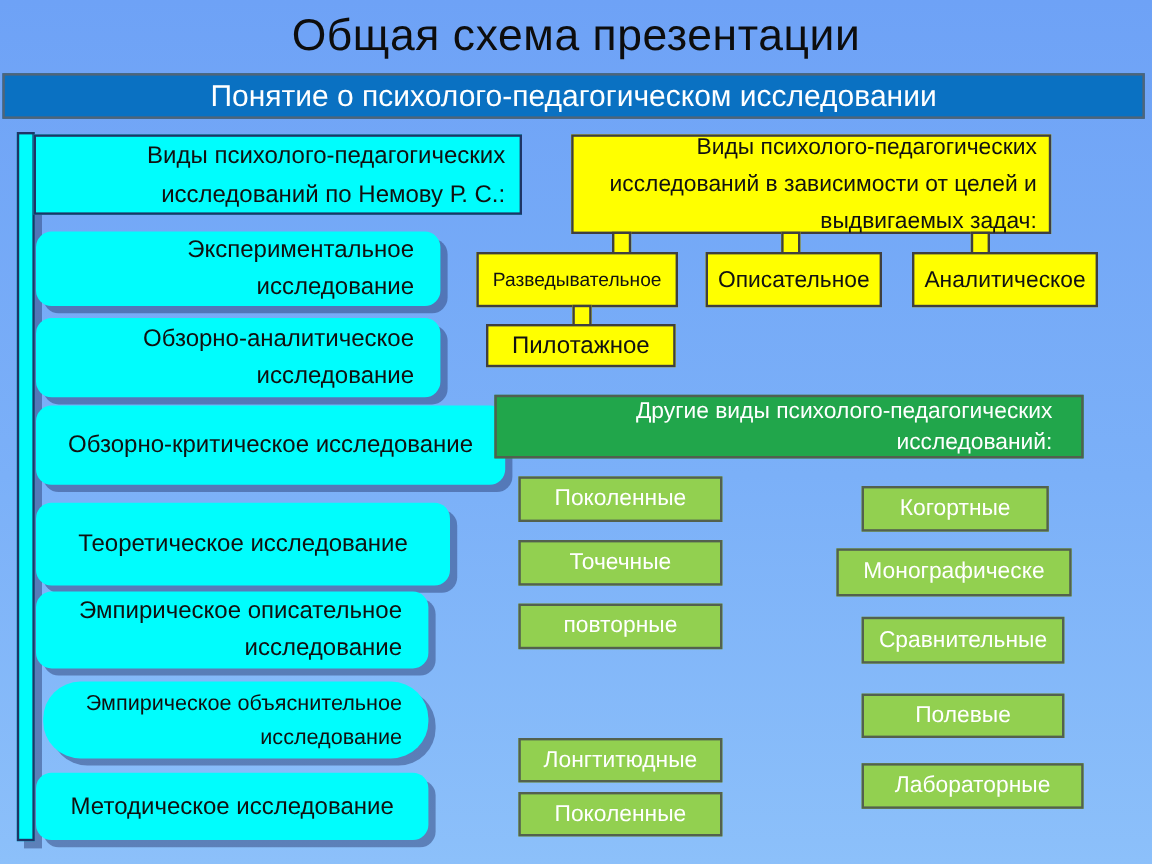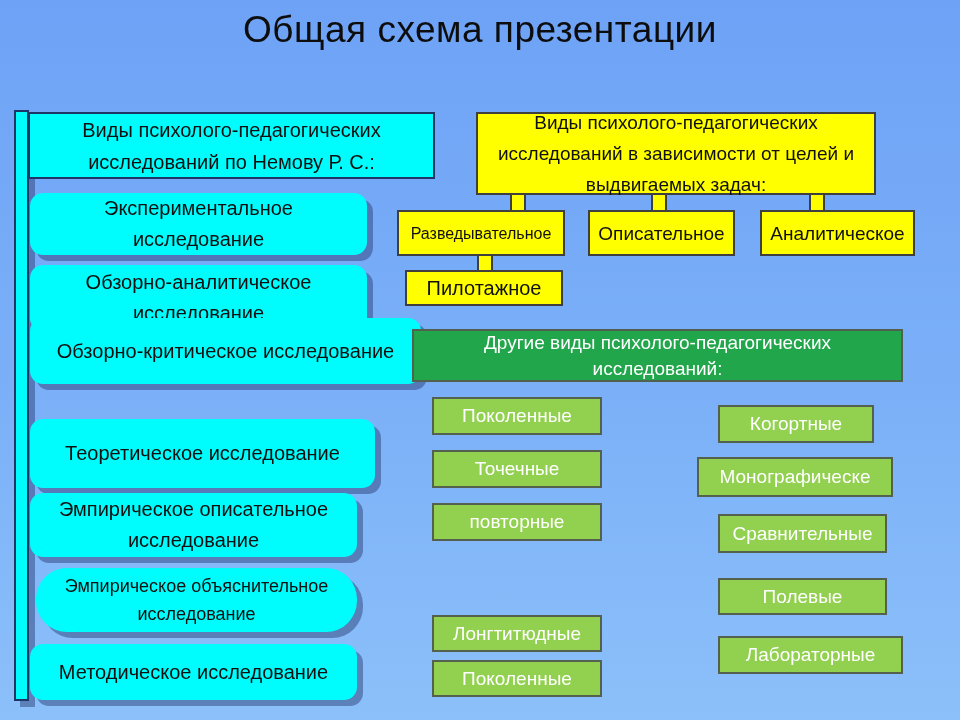--- a/index.html
+++ b/index.html
@@ -6,21 +6,21 @@
   body{
     width:960px;height:720px;overflow:hidden;
     font-family:"Liberation Sans","DejaVu Sans",sans-serif;
     background:#74a9f8;
   }
   .slide{
     position:relative;width:960px;height:720px;
     background:linear-gradient(180deg,#6ea2f6 0%,#7bb0f8 55%,#8cc0fa 100%);
   }
   .abs{position:absolute;box-sizing:border-box;}
-  .center{display:flex;align-items:center;justify-content:center;text-align:center;}
+  .center{display:flex;align-items:center;justify-content:center;text-align:right;}
 
   .title{
     left:0;top:3px;width:960px;height:54px;
     font-size:37px;color:#0d0d0d;letter-spacing:0.5px;
   }
   .headerbar{
     left:2px;top:61px;width:952px;height:38px;
     background:#0a71c2;border:2px solid #516577;
     color:#ffffff;font-size:25px;
   }
@@ -61,28 +61,29 @@
     color:#ffffff;font-size:19px;
   }
 </style>
 </head>
 <body>
 
 <div class="slide">
 
   <div class="abs center title">Общая схема презентации</div>
 
+  <div class="abs center headerbar">Понятие о психолого-педагогическом исследовании</div>
 
   <div class="abs spine"></div>
 
   <div class="abs center cyan-rect" style="left:28px;top:112px;width:407px;height:67px;">Виды психолого-педагогических исследований по Немову Р. С.:</div>
 
   <div class="abs center cyan-round" style="left:30px;top:193px;width:337px;height:62px;">Экспериментальное исследование</div>
   <div class="abs center cyan-round" style="left:30px;top:265px;width:337px;height:66px;">Обзорно-аналитическое исследование</div>
-  <div class="abs center cyan-round" style="left:30px;top:318px;width:391px;height:66px;">Обзорно-критическое исследование</div>
+  <div class="abs center cyan-round" style="left:30px;top:338px;width:391px;height:66px;">Обзорно-критическое исследование</div>
   <div class="abs center cyan-round" style="left:30px;top:419px;width:345px;height:69px;">Теоретическое исследование</div>
   <div class="abs center cyan-round" style="left:30px;top:493px;width:327px;height:64px;">Эмпирическое описательное исследование</div>
   <div class="abs center cyan-round" style="left:36px;top:568px;width:321px;height:64px;font-size:18px;line-height:28px;border-radius:31px;">Эмпирическое объяснительное исследование</div>
   <div class="abs center cyan-round" style="left:30px;top:644px;width:327px;height:56px;">Методическое исследование</div>
 
   <div class="abs center yellow" style="left:476px;top:112px;width:400px;height:83px;padding:0 10px;">Виды психолого-педагогических исследований в зависимости от целей и выдвигаемых задач:</div>
 
   <div class="abs connector" style="left:510px;top:193px;"></div>
   <div class="abs connector" style="left:651px;top:193px;"></div>
   <div class="abs connector" style="left:809px;top:193px;"></div>

